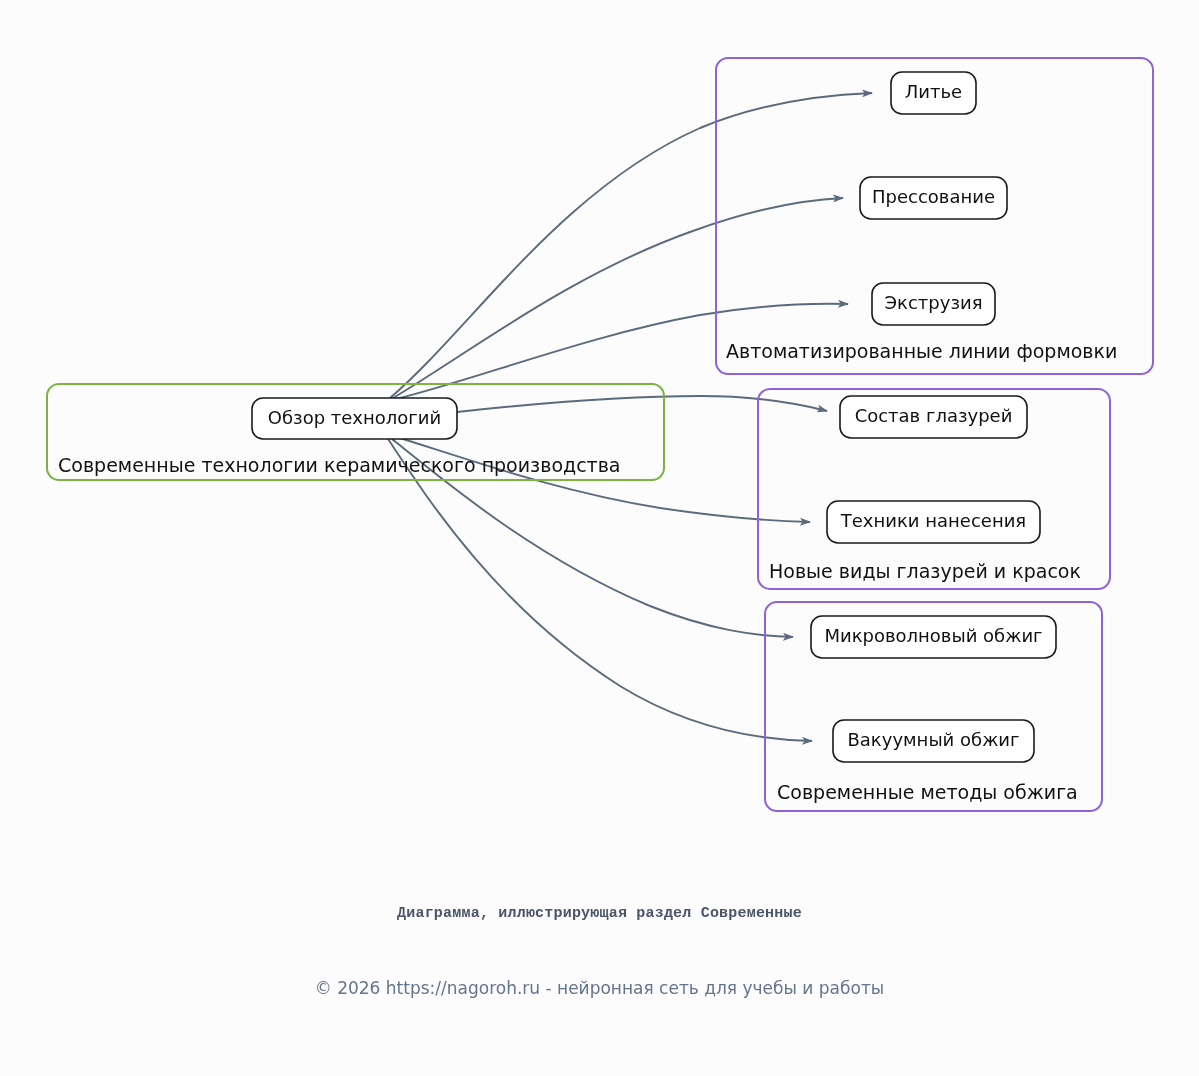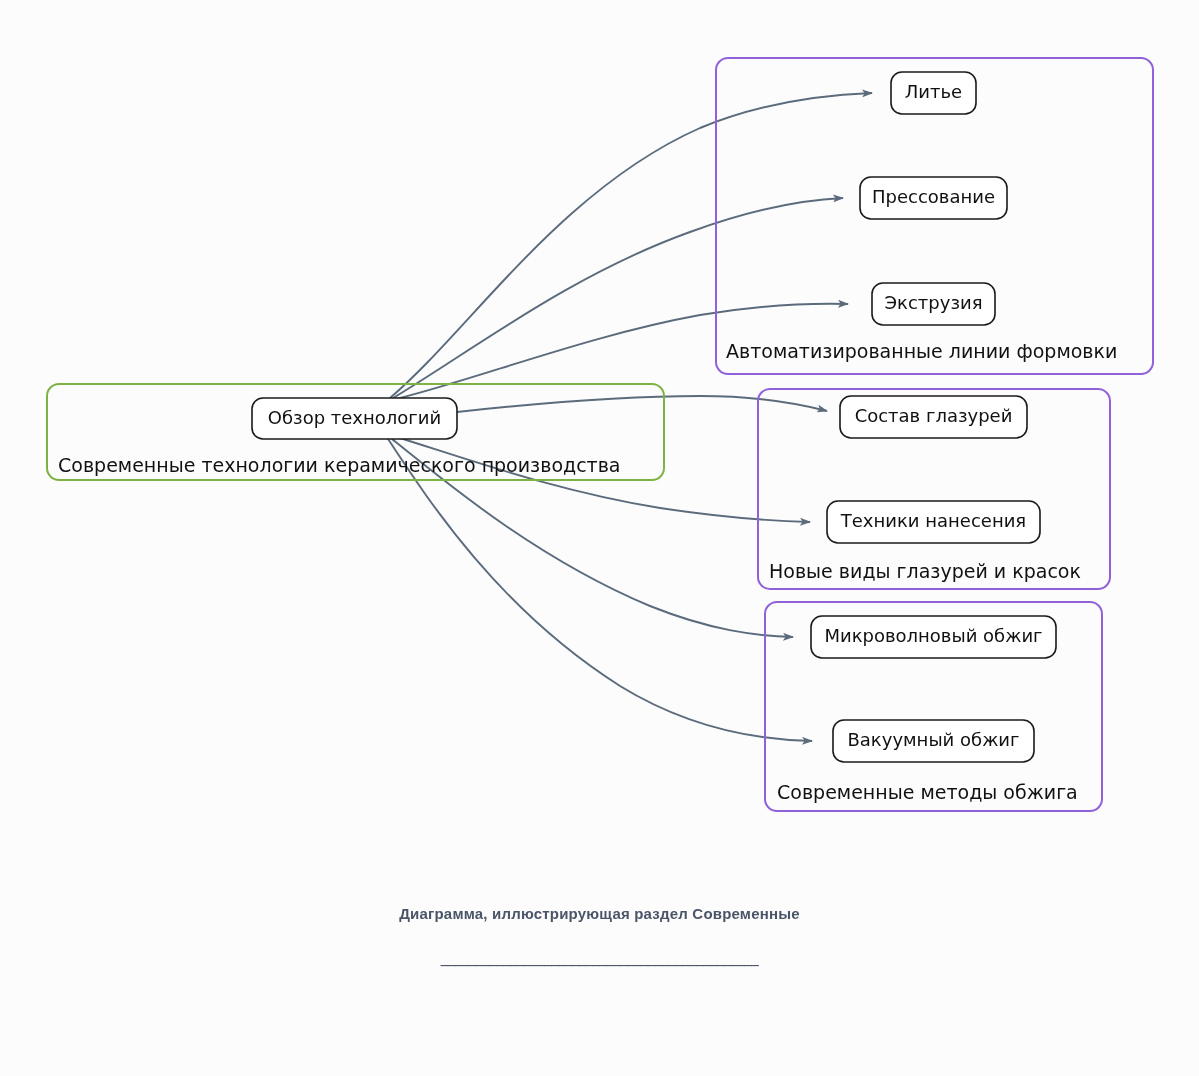--- a/index.html
+++ b/index.html
@@ -57,21 +57,21 @@
     stroke-width: 1.9px;
   }
   .footer {
     position: absolute;
     left: 0;
     width: 1199px;
     text-align: center;
   }
   .caption {
     top: 902px;
-    font-family: Liberation Sans, sans-serif;
+    font-family: Liberation Mono, monospace;
     font-size: 15px;
     font-weight: bold;
     color: #4a5568;
     line-height: 24px;
     letter-spacing: 0.2px;
   }
   .divider {
     top: 948px;
     font-family: "DejaVu Sans", sans-serif;
     font-size: 15px;
@@ -162,16 +162,16 @@
     <g>
       <rect class="node-rect" x="833" y="720" width="201" height="42" rx="11" ry="11"></rect>
       <text class="node-label" x="933.5" y="741">Вакуумный обжиг</text>
     </g>
   </svg>
 
   <div class="footer caption">
     <div>Диаграмма, иллюстрирующая раздел Современные</div>
   </div>
 
-  <div class="footer divider">______________________________________________</div>
 
+  <div class="footer credit">© 2026 https://nagoroh.ru - нейронная сеть для учебы и работы</div>
 
 </div>
 
 </body></html>

